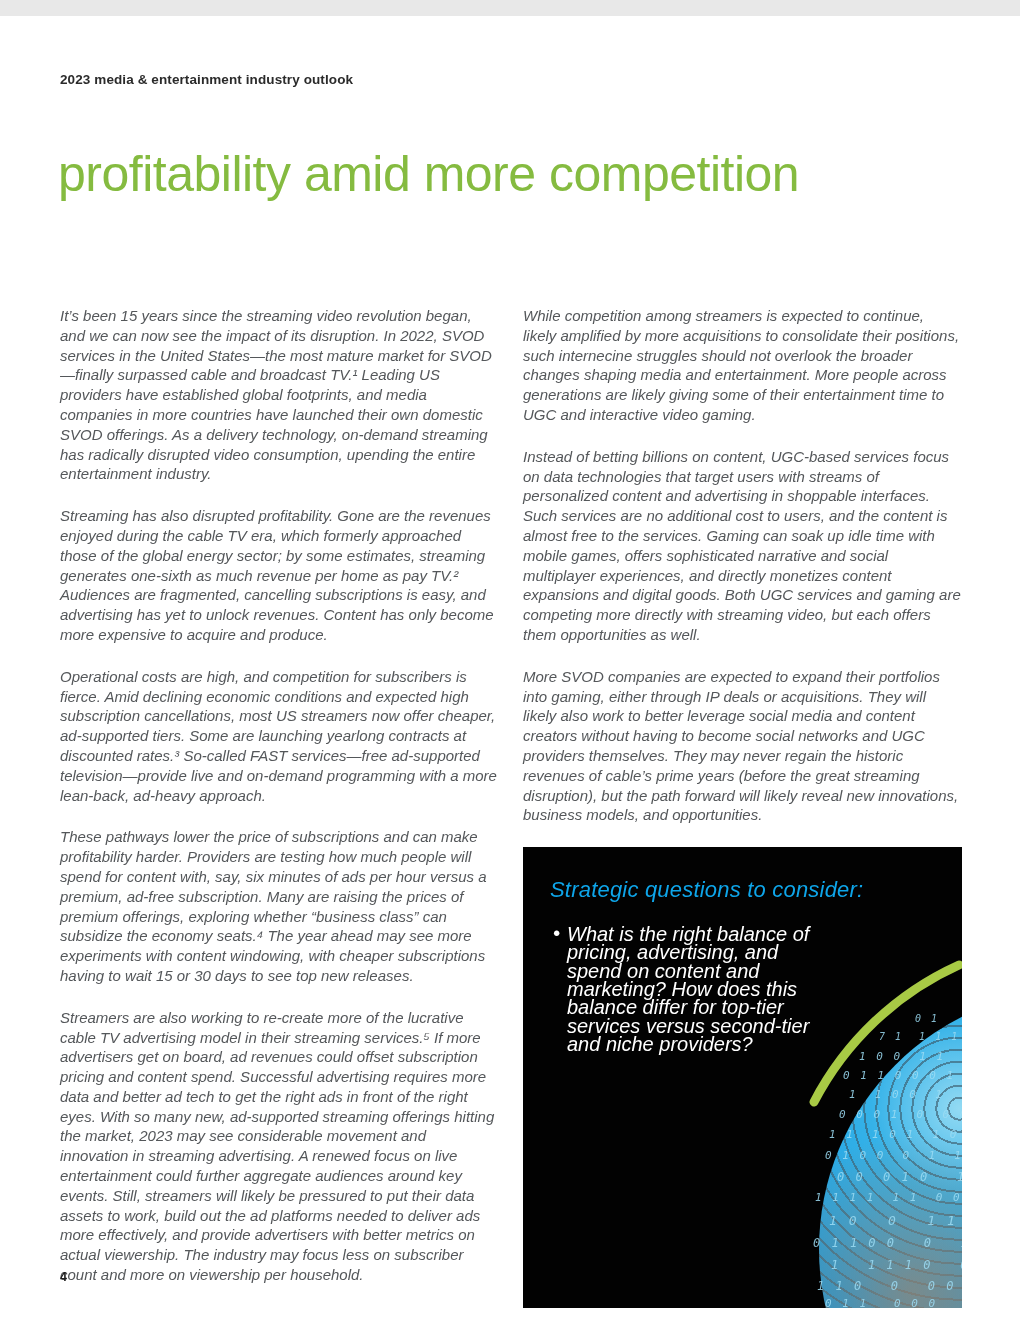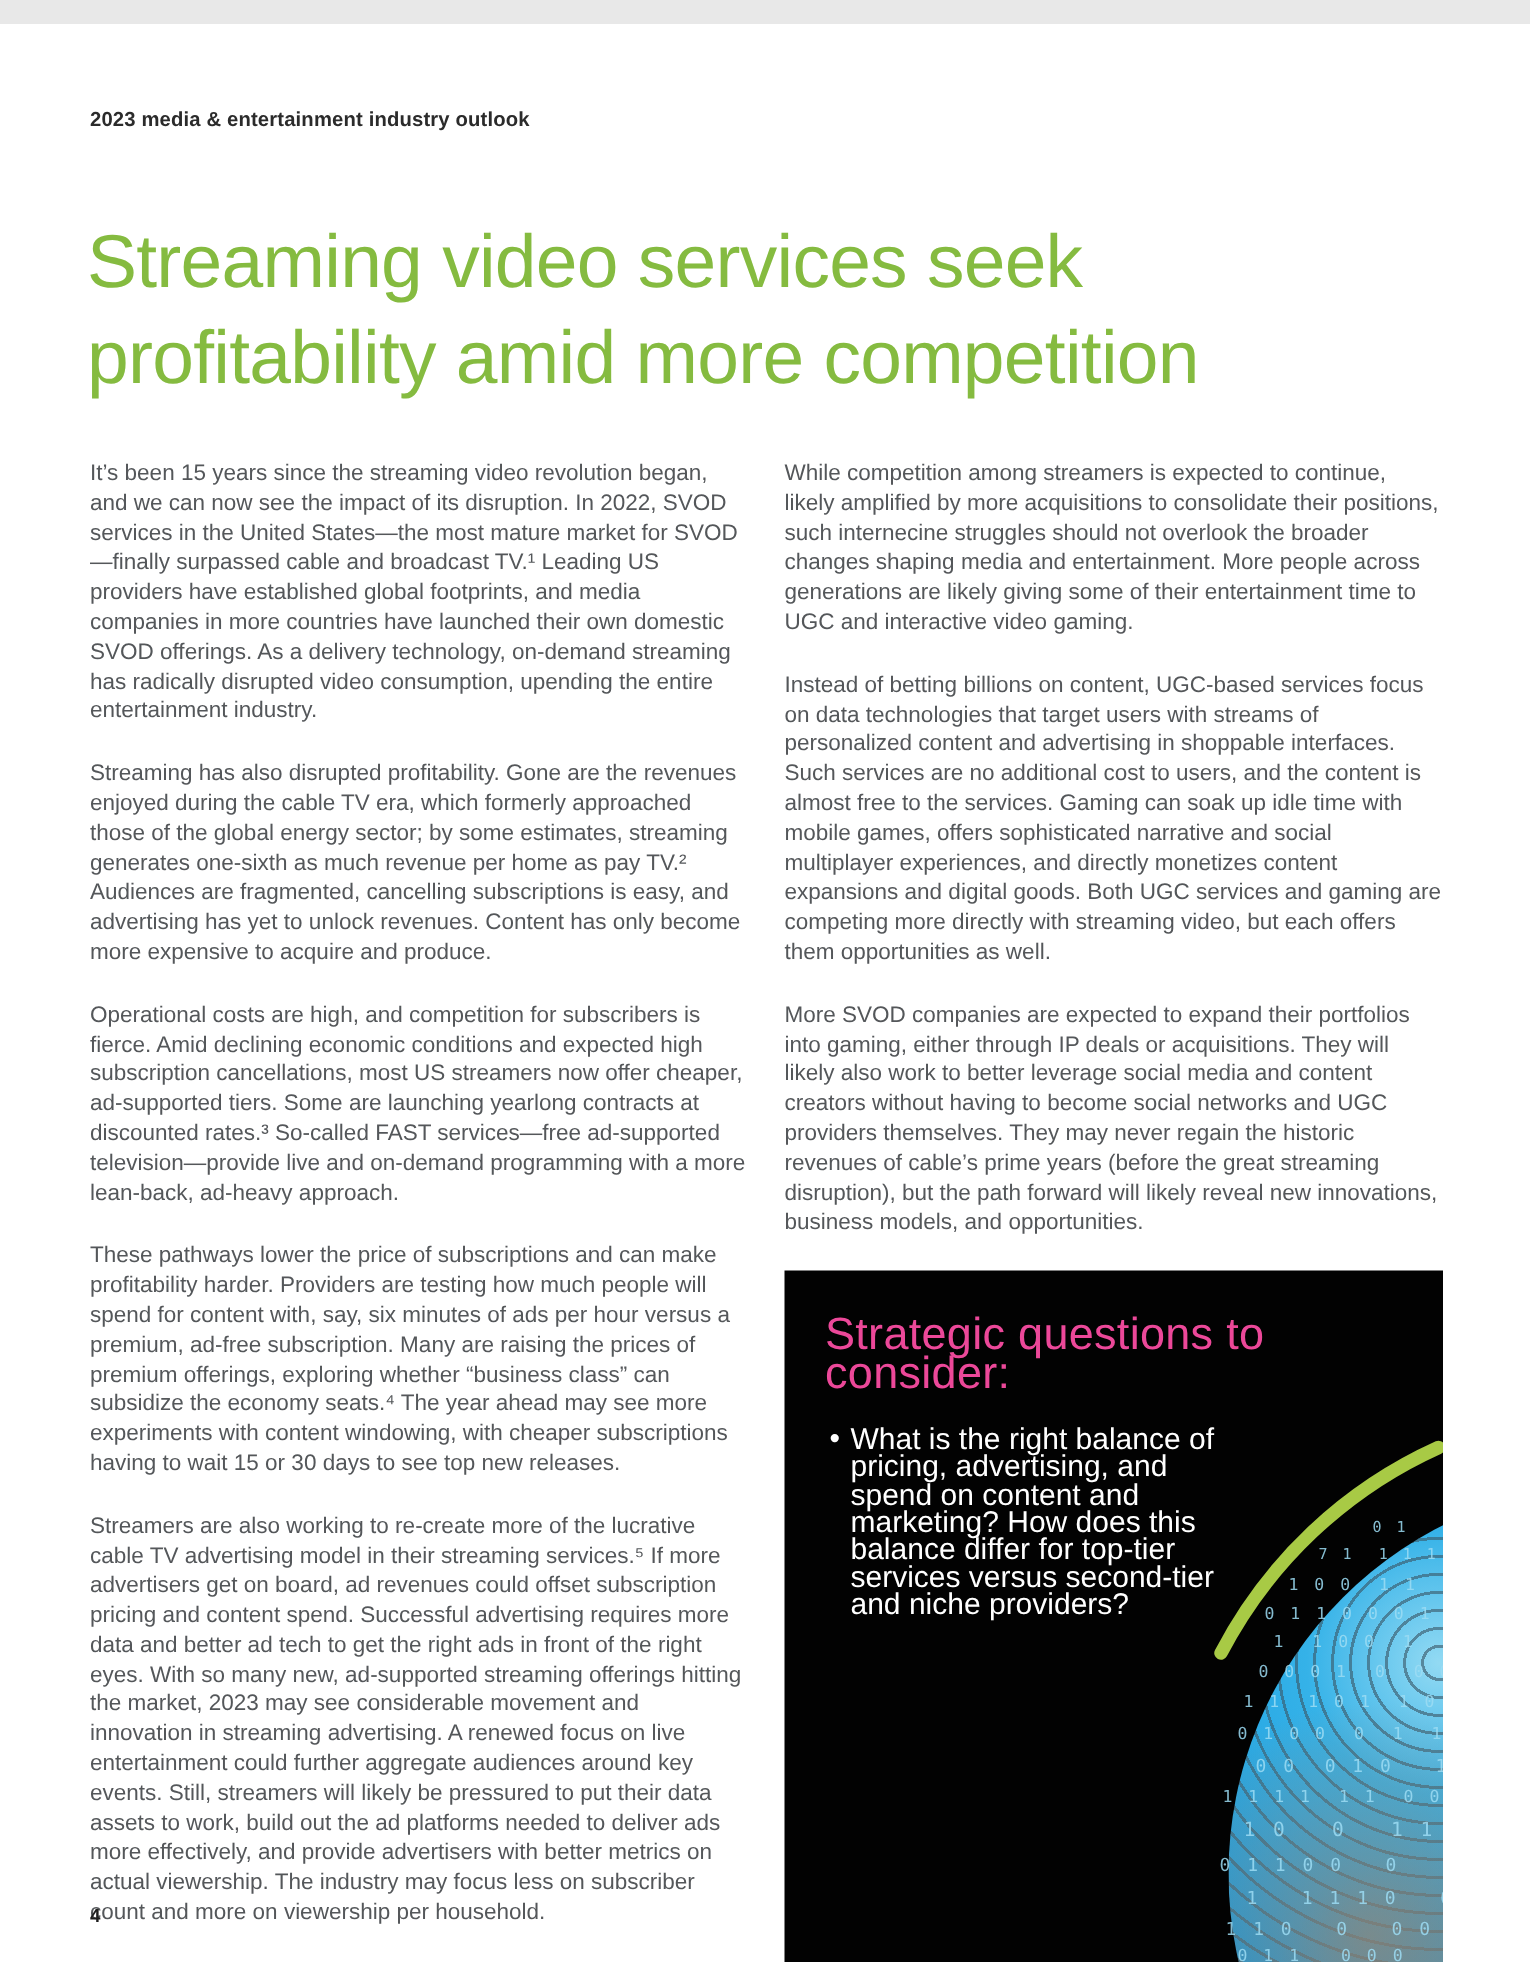--- a/index.html
+++ b/index.html
@@ -19,39 +19,39 @@
   .article-title{
     position:absolute;left:58px;top:126px;
     font-size:50px;line-height:64px;font-weight:300;
     color:#85bb40;letter-spacing:-.5px;
   }
   .article-title .title-line{display:block;}
   .columns{
     position:absolute;left:60px;top:290px;width:900px;
     display:flex;gap:25px;
   }
-  .col{width:438px;flex:0 0 438px;}
+  .col{width:438px;flex:0 0 438px;font-style:italic;}
   .para{
     margin:0 0 22px 0;
     font-size:15px;line-height:19.8px;
     color:#54575a;
   }
   
   .callout{
     position:relative;
     width:439px;height:461px;
     margin-top:5px;
     background:#020202;
     overflow:hidden;
   }
   .callout-title{
     position:relative;z-index:3;
     margin:30px 27px 0 27px;
-    font-size:30px;line-height:26px;font-weight:300;
-    color:#ec4899;letter-spacing:.2px;
+    font-size:22px;line-height:26px;font-weight:300;
+    color:#0ea5e9;letter-spacing:.2px;
   }
   .bullets{
     position:relative;z-index:3;
     list-style:none;
     margin:22px 0 0 0;
     padding:0 0 0 29px;
   }
   .bullets li{
     position:relative;
     width:262px;
@@ -107,21 +107,20 @@
 </style>
 </head>
 <body>
 
 <div class="page">
 
   <div class="running-header">2023 media &amp; entertainment industry outlook</div>
 
   <h1 class="article-title" style="margin:0;">
 
-  <span class="title-line">Streaming video services seek</span>
       <span class="title-line">profitability amid more competition</span>
     </h1>
 
   <div class="columns">
 
     <div class="col">
 
     <p class="para">It’s been 15 years since the streaming video revolution began, and we can now see the impact of its disruption. In 2022, SVOD services in the United States—the most mature market for SVOD—finally surpassed cable and broadcast TV.¹ Leading US providers have established global footprints, and media companies in more countries have launched their own domestic SVOD offerings. As a delivery technology, on-demand streaming has radically disrupted video consumption, upending the entire entertainment industry.</p>
         <p class="para">Streaming has also disrupted profitability. Gone are the revenues enjoyed during the cable TV era, which formerly approached those of the global energy sector; by some estimates, streaming generates one-sixth as much revenue per home as pay TV.² Audiences are fragmented, cancelling subscriptions is easy, and advertising has yet to unlock revenues. Content has only become more expensive to acquire and produce.</p>
         <p class="para">Operational costs are high, and competition for subscribers is fierce. Amid declining economic conditions and expected high subscription cancellations, most US streamers now offer cheaper, ad-supported tiers. Some are launching yearlong contracts at discounted rates.³ So-called FAST services—free ad-supported television—provide live and on-demand programming with a more lean-back, ad-heavy approach.</p>

